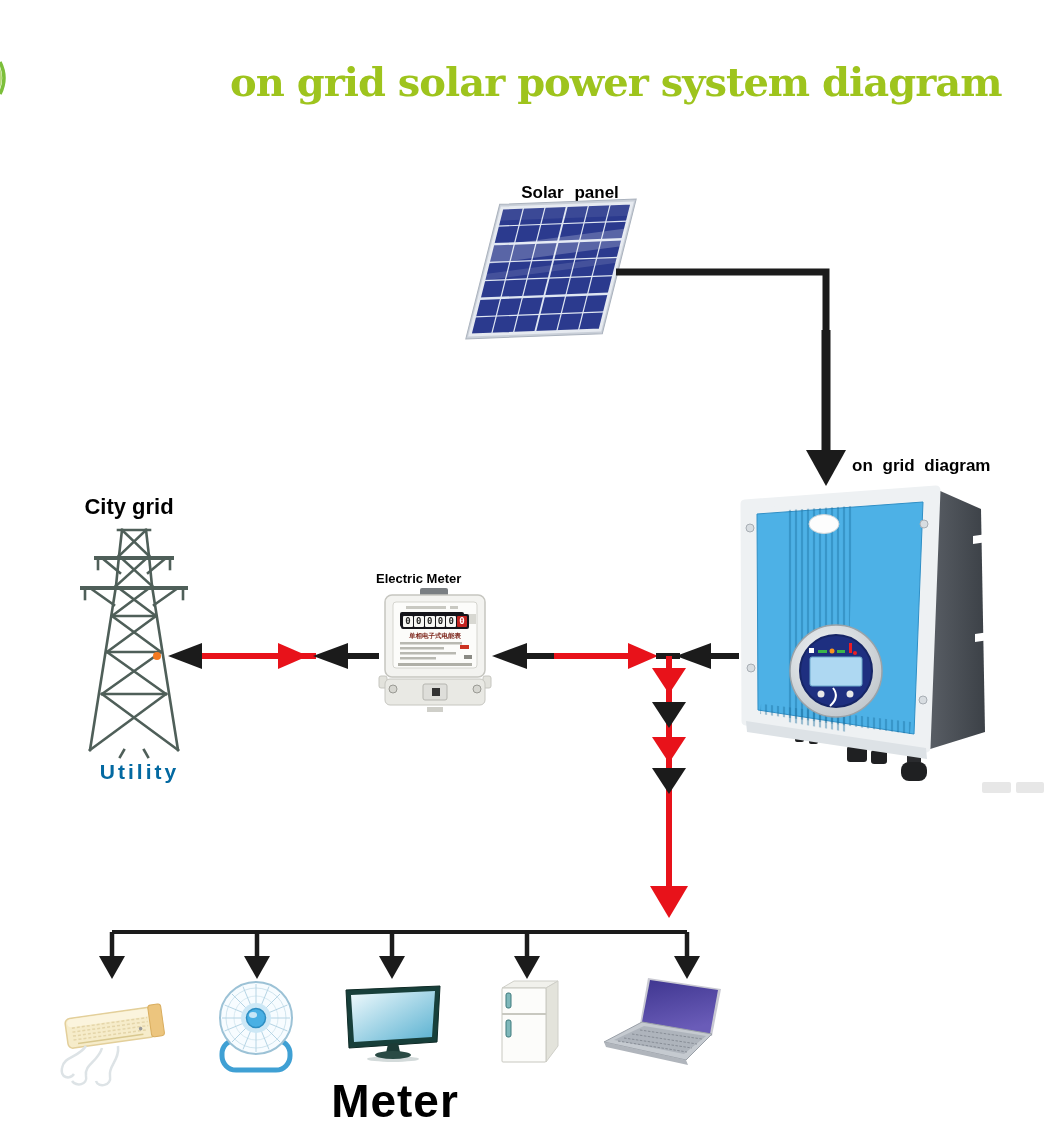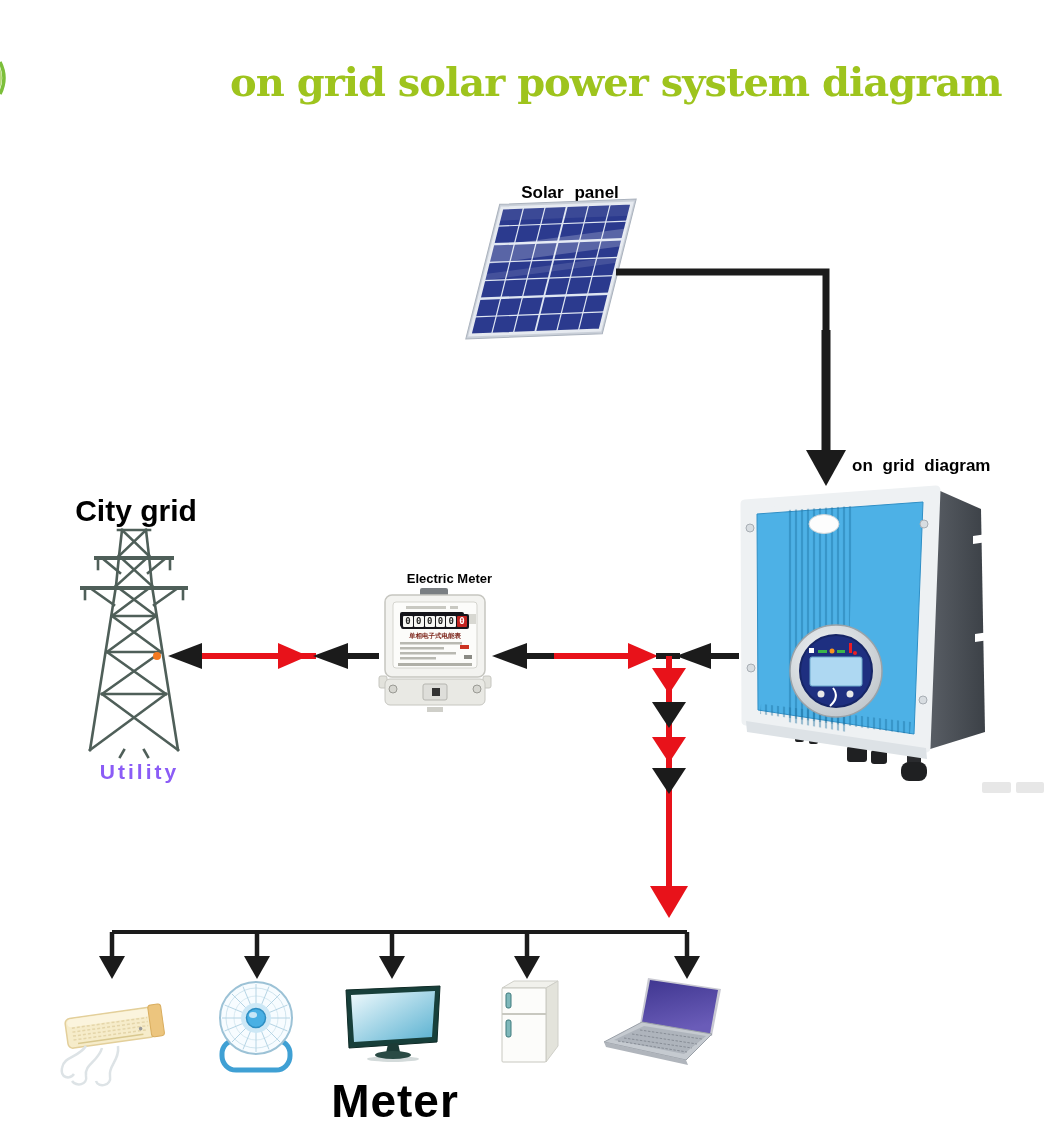--- a/index.html
+++ b/index.html
@@ -5,24 +5,24 @@
   html,body{margin:0;padding:0;background:#fff;}
   .canvas{position:relative;width:1060px;height:1147px;background:#ffffff;overflow:hidden;
           font-family:"Liberation Sans",sans-serif;}
   .abs{position:absolute;}
   .lbl{position:absolute;color:#000000;font-weight:bold;white-space:nowrap;}
   #title{left:230px;top:58px;width:720px;text-align:center;
          font-family:"DejaVu Serif",serif;font-weight:900;font-size:40px;
          letter-spacing:-1px;}
   #solar-label{left:500px;top:183px;width:140px;text-align:center;font-size:17px;word-spacing:6px;}
   #inverter-label{left:852px;top:456px;font-size:17px;word-spacing:5px;}
-  #citygrid-label{left:66px;top:494px;width:140px;text-align:center;font-size:30px;}
+  #citygrid-label{left:59px;top:494px;width:140px;text-align:center;font-size:22px;}
   #utility-label{left:92px;top:760px;width:95px;text-align:center;font-size:21px;
-                 letter-spacing:3px;color:#8b5cf6;font-weight:600;}
-  #meter-label{left:376px;top:571px;width:116px;text-align:right;font-size:13px;}
+                 letter-spacing:3px;color:#0369a1;font-weight:600;}
+  #meter-label{left:376px;top:571px;width:116px;text-align:left;font-size:13px;}
   #load-label{left:320px;top:1074px;width:150px;text-align:center;font-size:46px;letter-spacing:1px;}
   #meter-digits{left:401px;top:614px;width:64px;height:15px;display:flex;gap:1px;
                 align-items:center;justify-content:center;background:#14141a;border-radius:2px;padding:0 2px;}
   #meter-digits span{flex:1;height:11px;line-height:11px;text-align:center;
                      font-family:"DejaVu Sans Mono",monospace;font-size:9px;font-weight:bold;
                      background:#f6f6f4;color:#222;border-radius:1px;}
   #meter-digits span.red{background:#c42421;color:#fff;}
   .watermark{left:982px;top:782px;width:62px;height:11px;display:flex;gap:5px;}
   .watermark i{flex:1;background:#e7e7e7;border-radius:2px;}
   svg{display:block;}

